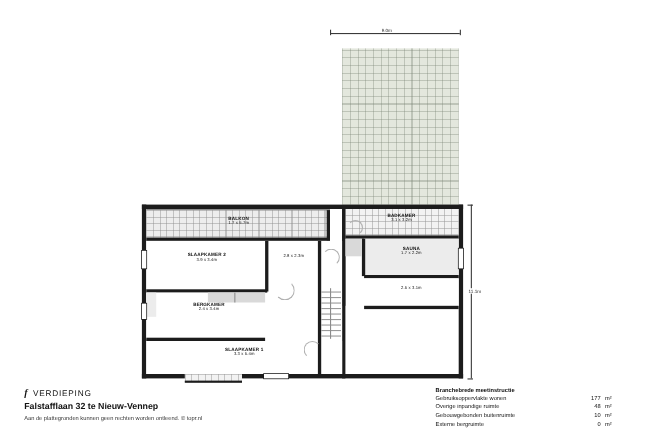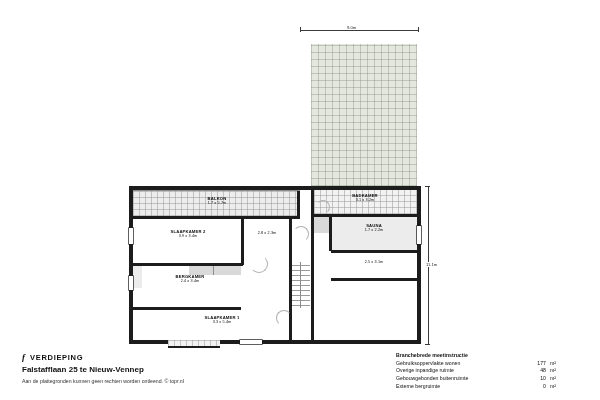--- a/index.html
+++ b/index.html
@@ -162,21 +162,21 @@
   }
   .logo-mark {
     font-family: "Liberation Serif", serif;
     font-size: 9px;
     font-style: italic;
     font-weight: bold;
     color: #111;
   }
   .floor-title {
     font-size: 7.5px;
-    font-weight: bold;
+    font-weight: normal;
     letter-spacing: 0.7px;
     color: #111;
   }
   .addr {
     margin-top: 3px;
     font-size: 8px;
     font-weight: bold;
     color: #111;
   }
   .disclaimer {
@@ -332,21 +332,21 @@
 
     <div class="thin-line" style="left:133px; top:190px; width:167px; height:1px; background:#8c8c8c;"></div>
   </div>
 
   <div id="footer">
     <div id="footer-left">
       <div class="logo-row">
         <span class="logo-mark">f</span>
         <span class="floor-title">VERDIEPING</span>
       </div>
-      <div class="addr">Falstafflaan 25 te Nieuw-Vennep</div>
+      <div class="addr">Falstafflaan 32 te Nieuw-Vennep</div>
       <div class="disclaimer">Aan de plattegronden kunnen geen rechten worden ontleend. © topr.nl</div>
     </div>
 
     <div id="footer-right">
       <div class="meas-title">Branchebrede meetinstructie</div>
 
       <div class="meas-row">
         <span class="lbl">Gebruiksoppervlakte wonen</span>
         <span class="val">177</span>
         <span class="unit">m²</span>

